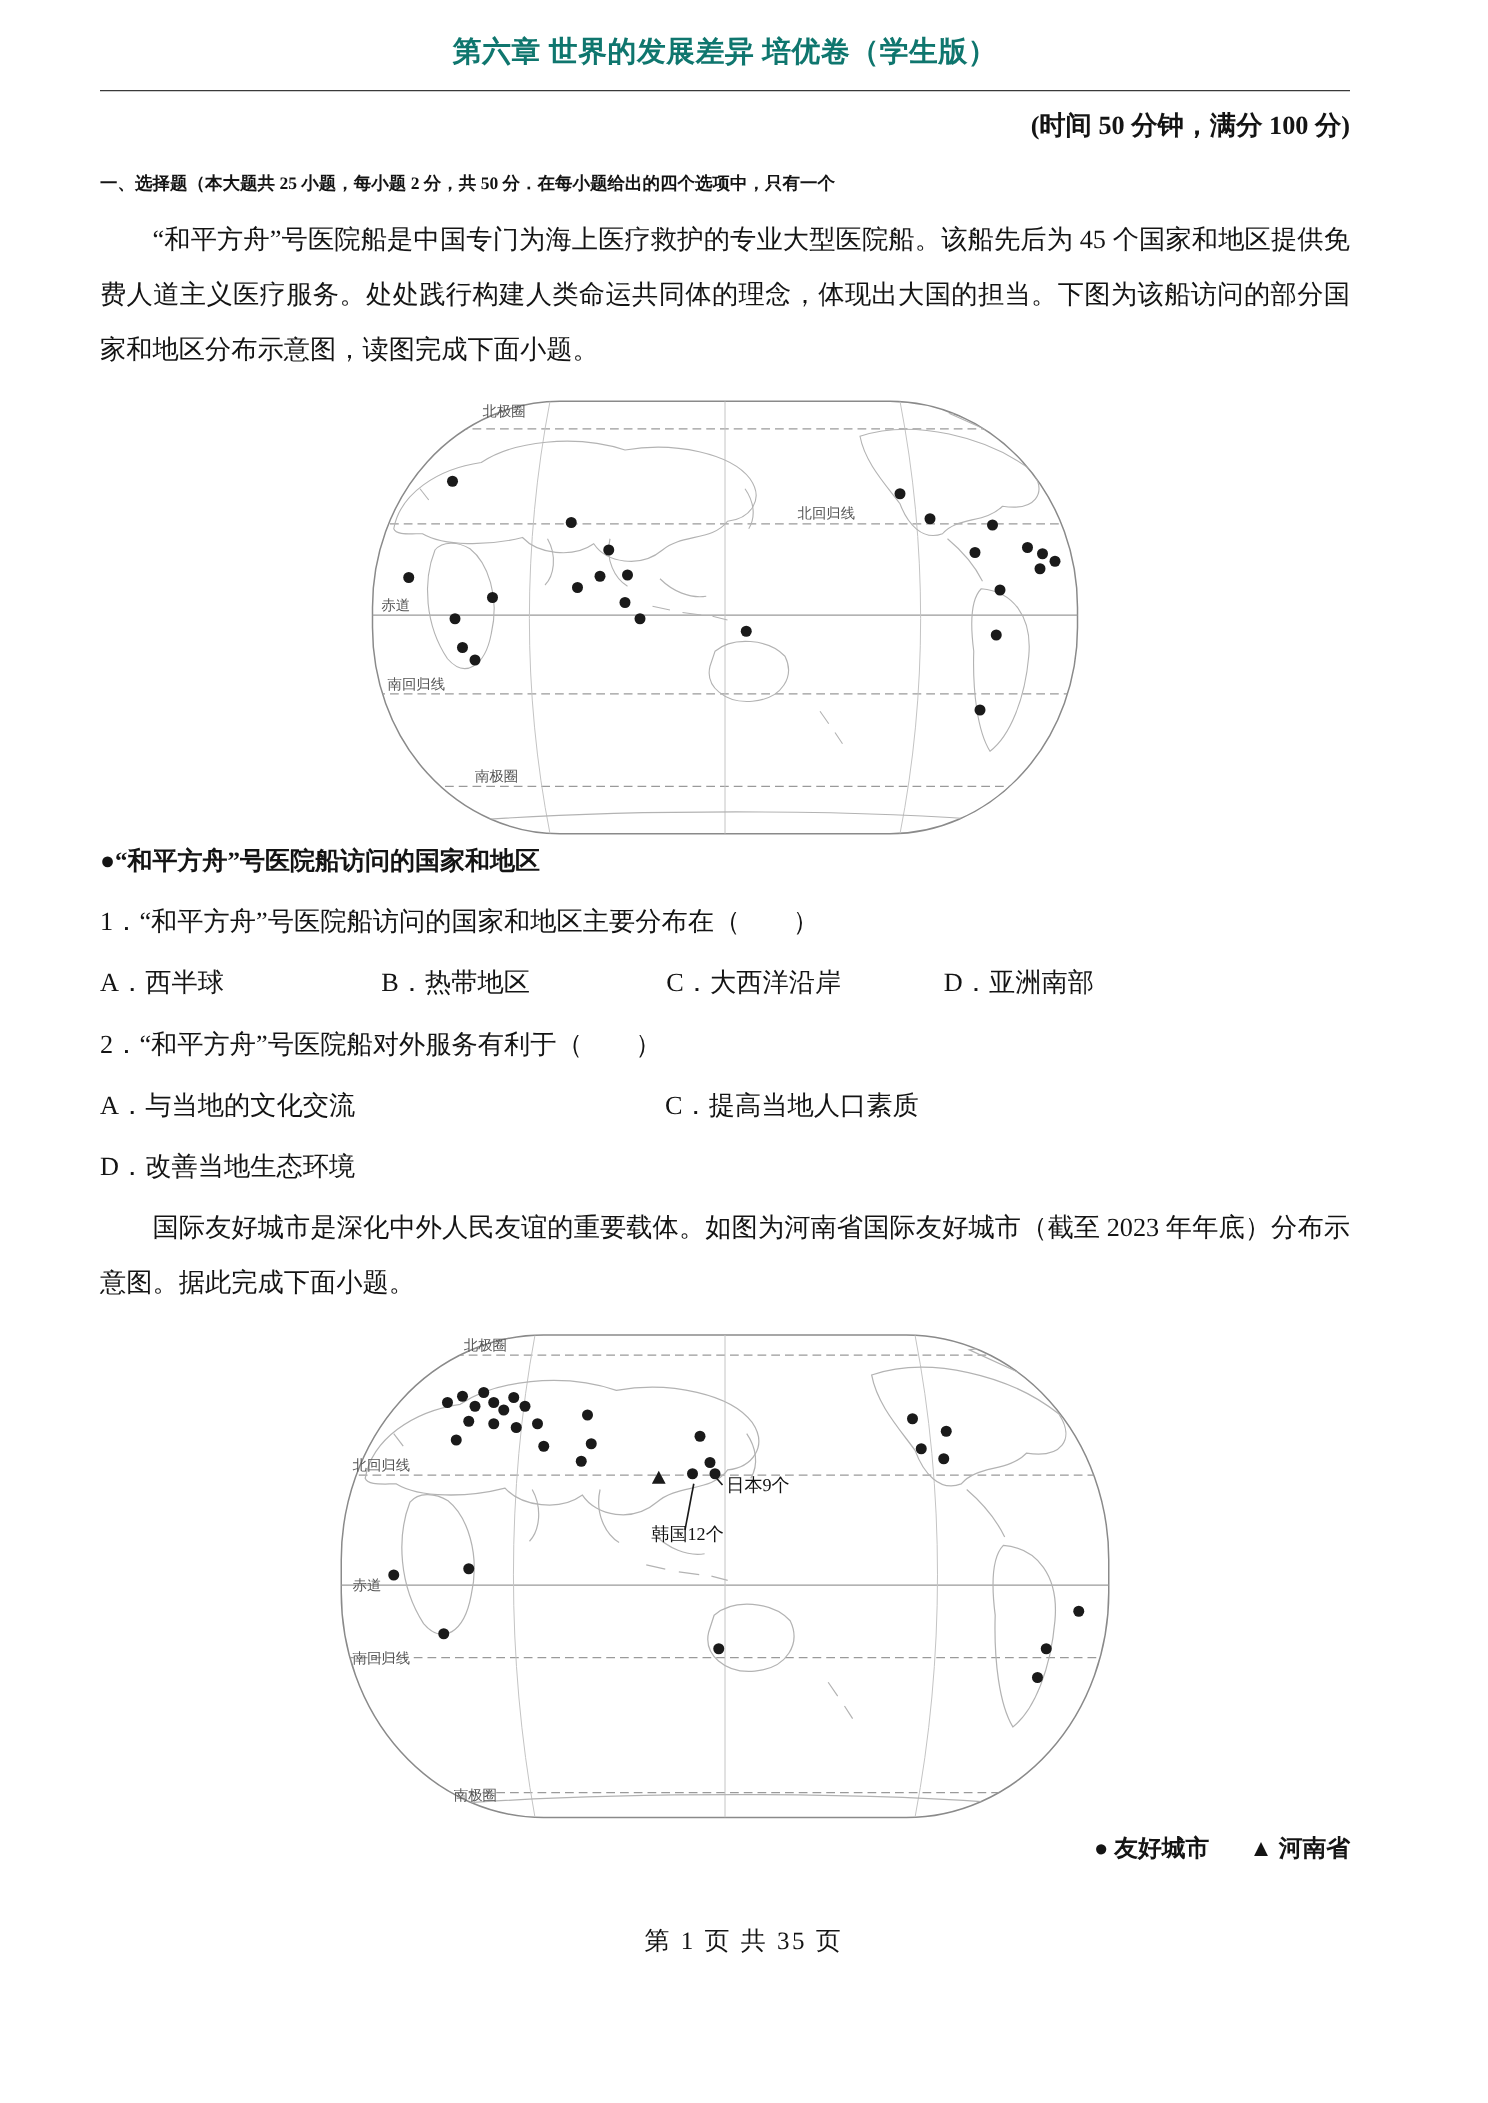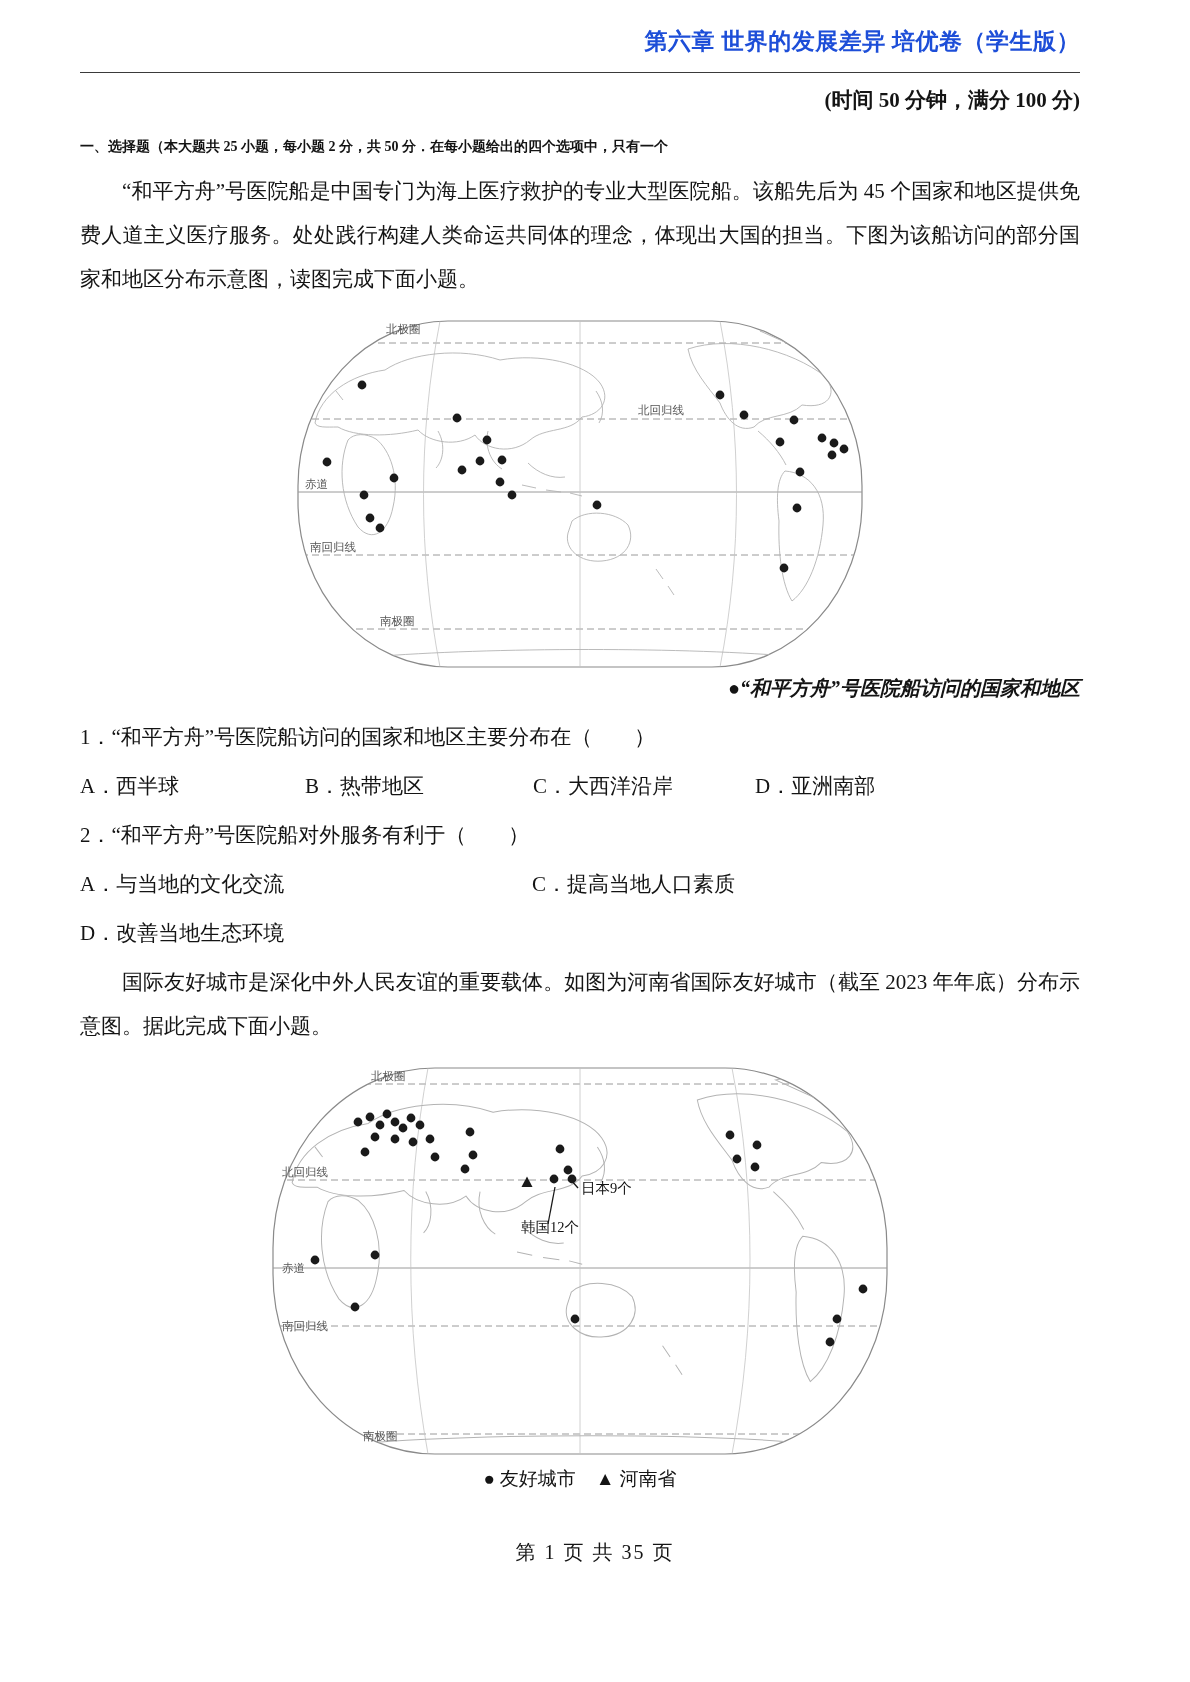--- a/index.html
+++ b/index.html
@@ -1,32 +1,32 @@
 <!DOCTYPE html>
 <html><head>
 <meta charset="utf-8">
 <style>
   * { margin:0; padding:0; box-sizing:border-box; }
   html,body { background:#ffffff; }
   body { font-family:"Liberation Serif","DejaVu Serif",serif; color:#141414; }
   .page { width:1190px; height:1682px; margin:0 auto; background:#fff; padding:26px 110px 0 80px; position:relative; overflow:hidden; }
-  .doc-title { text-align:right; color:#1d4ed8; font-size:23px; font-weight:bold; letter-spacing:0.5px; }
+  .doc-title { text-align:center; color:#0f766e; font-size:23px; font-weight:bold; letter-spacing:0.5px; }
   .title-rule { border:none; border-top:1.6px solid #3a3a3a; margin-top:15px; }
   .time-line { text-align:right; font-weight:bold; font-size:21px; margin-top:13px; }
   .section-heading { font-weight:bold; font-size:14px; margin-top:24px; }
   .hl1 { white-space:nowrap; display:block; }
   .hl2 { display:block; margin-left:42px; margin-top:20px; }
   .passage { font-size:21px; line-height:2.1; text-align:justify; text-indent:2em; margin-top:13px; }
   .map-figure { text-align:center; margin-top:14px; }
   .map-svg { display:inline-block; vertical-align:top; }
-  .map-caption { text-align:right; font-weight:bold; font-size:20px; margin-top:2px;font-style:italic; }
+  .map-caption { text-align:left; font-weight:bold; font-size:20px; margin-top:2px; }
   .q-line { font-size:21px; margin-top:21px; }
   .options-row { display:grid; grid-template-columns:225px 228px 222px auto; font-size:21px; margin-top:21px; }
   .options-grid { display:grid; grid-template-columns:452px auto; row-gap:21px; font-size:21px; margin-top:21px; }
-  .map2-legend { font-size:19px; margin-top:4px; display:flex; justify-content:center; gap:20px; font-weight:normal; }
+  .map2-legend { font-size:19px; margin-top:4px; display:flex; justify-content:flex-end; gap:32px; font-weight:bold; }
   .footer { position:absolute; left:0; bottom:116px; width:100%; text-align:center; font-size:20px; letter-spacing:2px; }
   .lat-label { font-size:11.5px; fill:#555; font-family:"Liberation Sans","DejaVu Sans",sans-serif; }
   .ann-label { font-size:14.5px; fill:#111; font-family:"Liberation Serif","DejaVu Serif",serif; }
   use.continents { stroke:#b3b3b3; fill:none; stroke-width:0.9; }
   .graticule { stroke:#9a9a9a; fill:none; stroke-width:1; }
   .graticule-light { stroke:#c4c4c4; fill:none; stroke-width:0.8; }
   .map-outline { fill:none; stroke:#8a8a8a; stroke-width:1.2; }
 </style>
 </head>
 <body>

